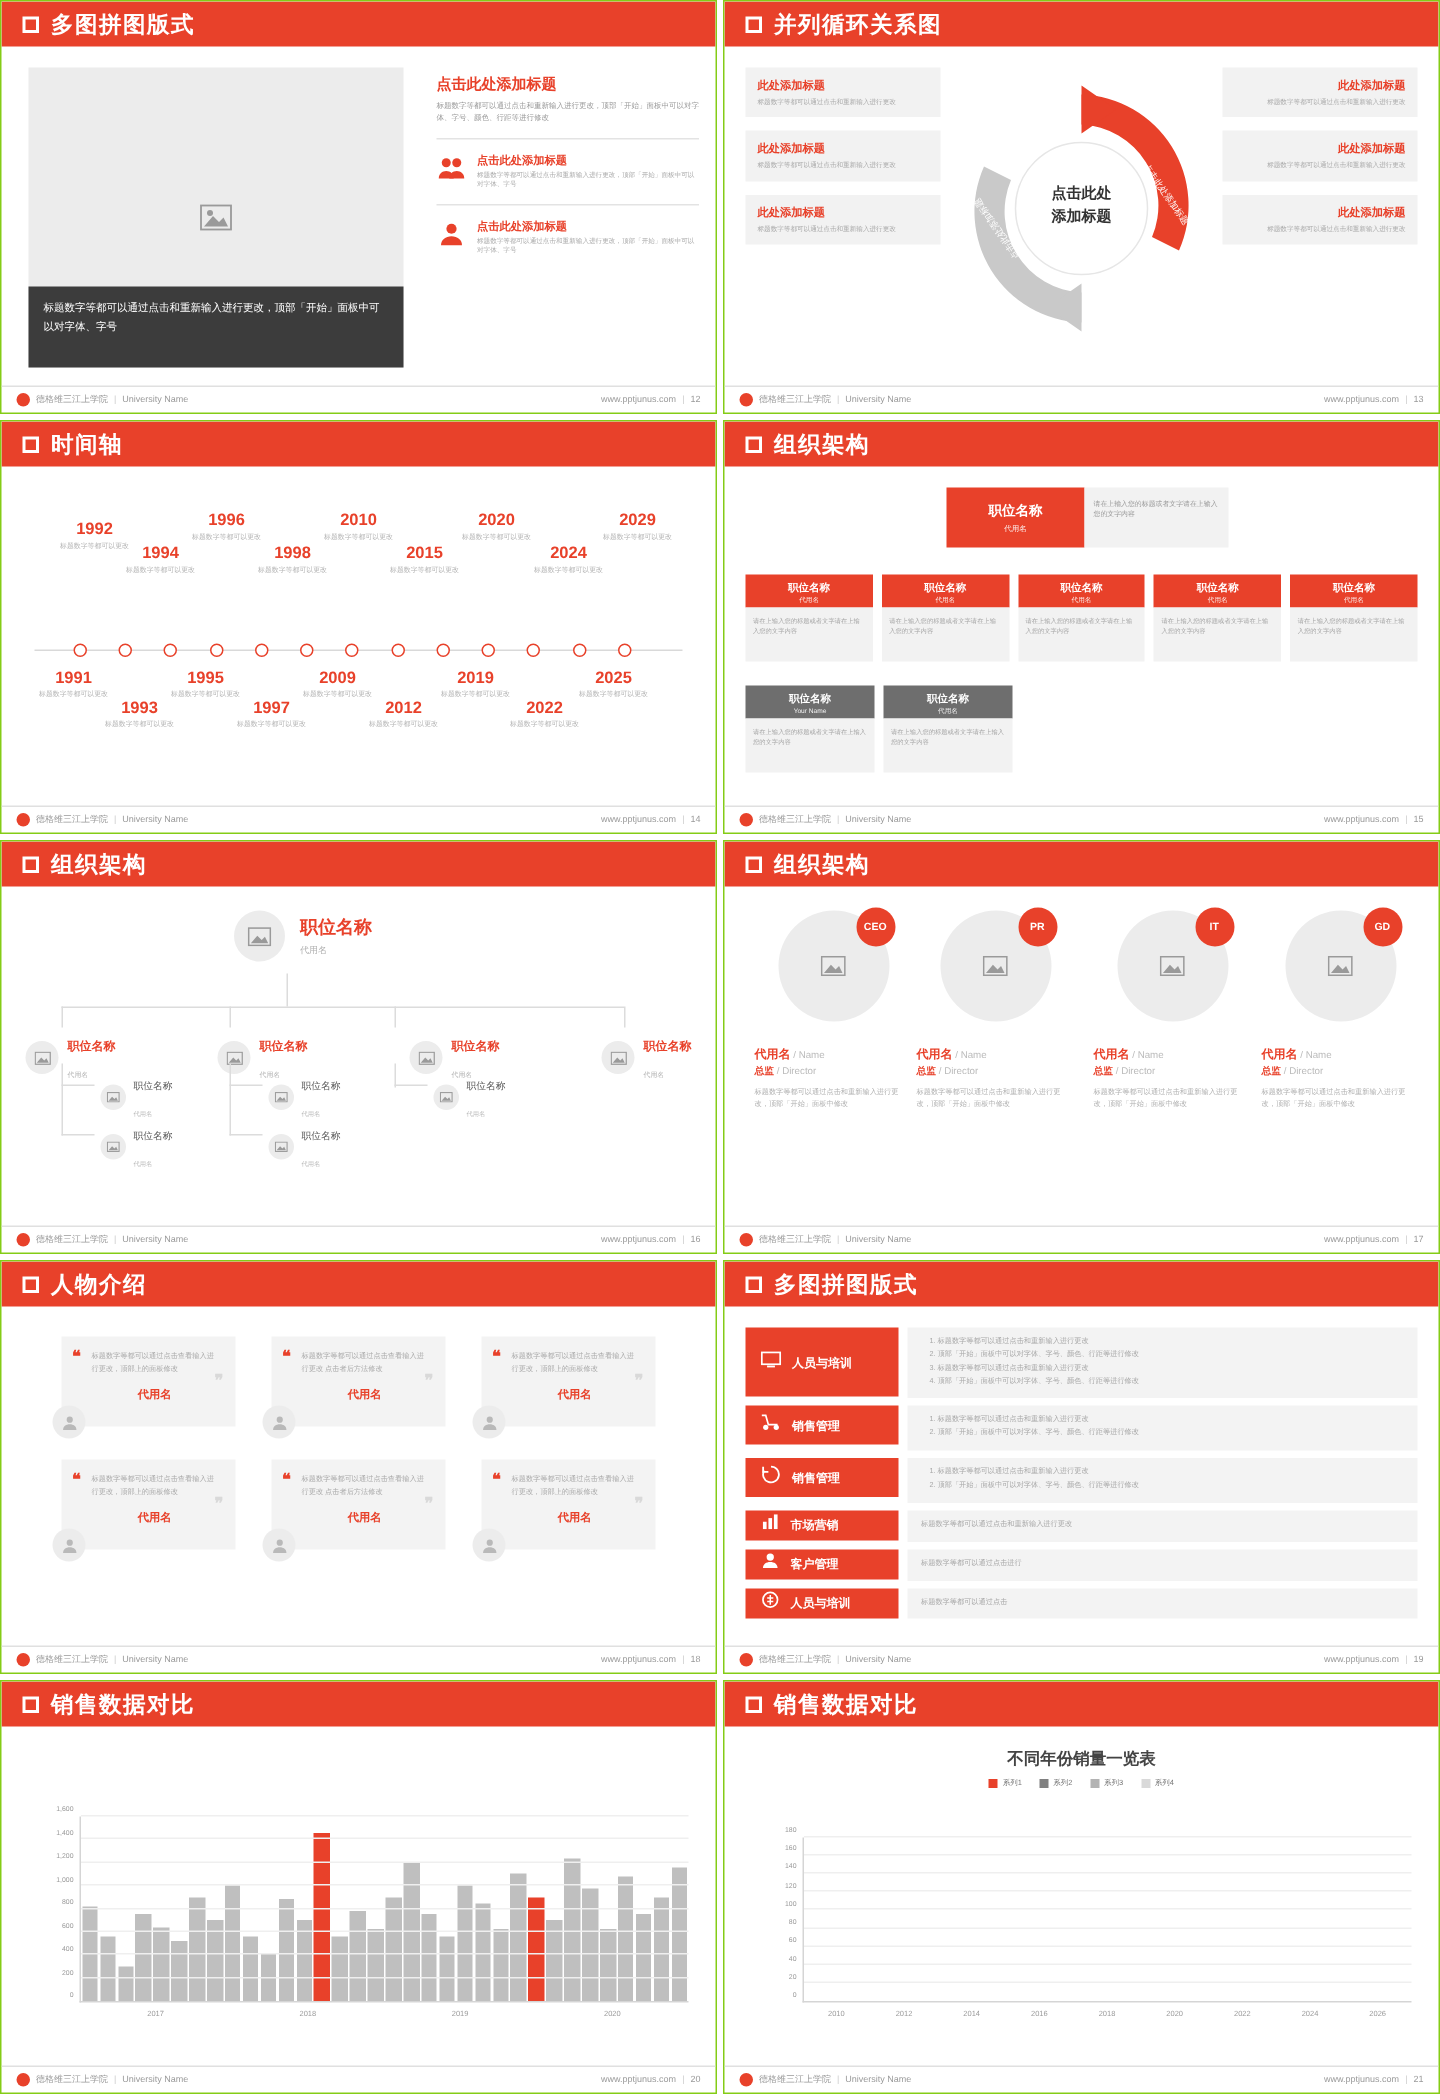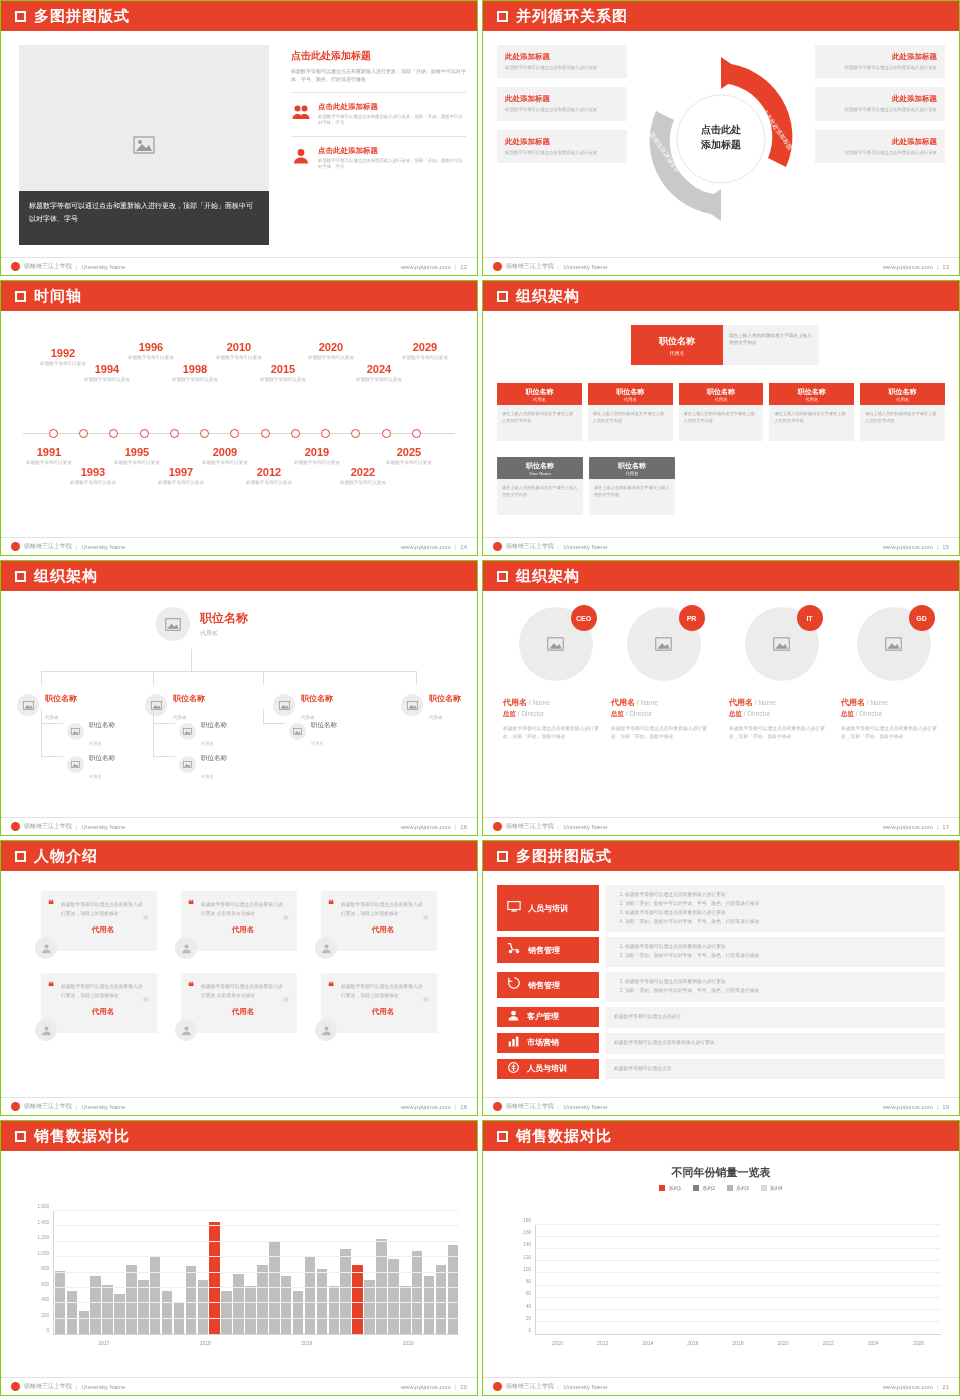--- a/index.html
+++ b/index.html
@@ -865,41 +865,41 @@
             <ol>
               <li>标题数字等都可以通过点击和重新输入进行更改</li>
               <li>顶部「开始」面板中可以对字体、字号、颜色、行距等进行修改</li>
             </ol>
           </div>
         </div>
 
         <div class="s8-row">
           <div class="s8-left" style="height:20px">
             <span><svg width="13" height="13" viewBox="0 0 16 16">
-                  <circle cx="8" cy="5" r="3" fill="#fff"></circle>
-                  <path d="M2 14c0-3.3 2.7-5 6-5s6 1.7 6 5z" fill="#fff"></path>
-                </svg></span>
-            <span class="lb">客户管理</span>
-          </div>
-          <div class="s8-right" style="display:flex;align-items:center">
-            <span>标题数字等都可以通过点击进行</span>
-          </div>
-        </div>
-
-        <div class="s8-row">
-          <div class="s8-left" style="height:20px">
-            <span><svg width="13" height="13" viewBox="0 0 16 16">
                   <rect x="2" y="8" width="3" height="6" fill="#fff"></rect>
                   <rect x="6.5" y="5" width="3" height="9" fill="#fff"></rect>
                   <rect x="11" y="2" width="3" height="12" fill="#fff"></rect>
                 </svg></span>
             <span class="lb">市场营销</span>
           </div>
           <div class="s8-right" style="display:flex;align-items:center">
             <span>标题数字等都可以通过点击和重新输入进行更改</span>
+          </div>
+        </div>
+
+        <div class="s8-row">
+          <div class="s8-left" style="height:20px">
+            <span><svg width="13" height="13" viewBox="0 0 16 16">
+                  <circle cx="8" cy="5" r="3" fill="#fff"></circle>
+                  <path d="M2 14c0-3.3 2.7-5 6-5s6 1.7 6 5z" fill="#fff"></path>
+                </svg></span>
+            <span class="lb">客户管理</span>
+          </div>
+          <div class="s8-right" style="display:flex;align-items:center">
+            <span>标题数字等都可以通过点击进行</span>
           </div>
         </div>
 
         <div class="s8-row">
           <div class="s8-left" style="height:20px">
             <span><svg width="13" height="13" viewBox="0 0 16 16">
                   <circle cx="8" cy="8" r="6" fill="none" stroke="#fff" stroke-width="1.4"></circle>
                   <path d="M8 4v8M5.5 6.5h5M5.5 9.5h5" stroke="#fff" stroke-width="1.2"></path>
                 </svg></span>
             <span class="lb">人员与培训</span>

